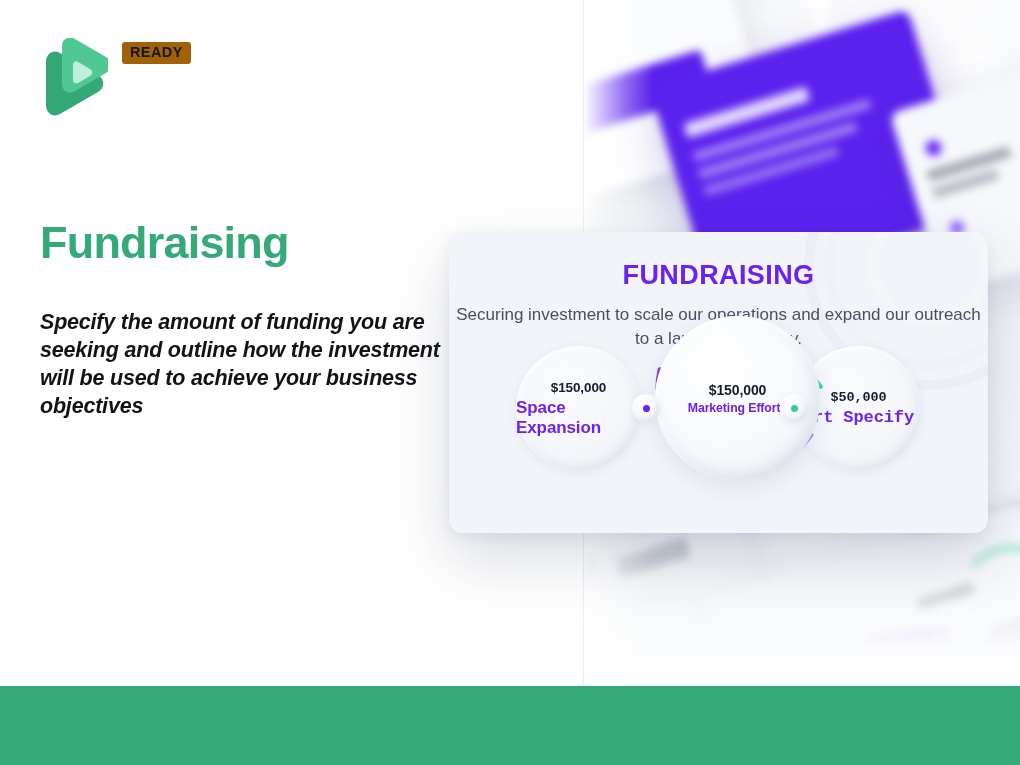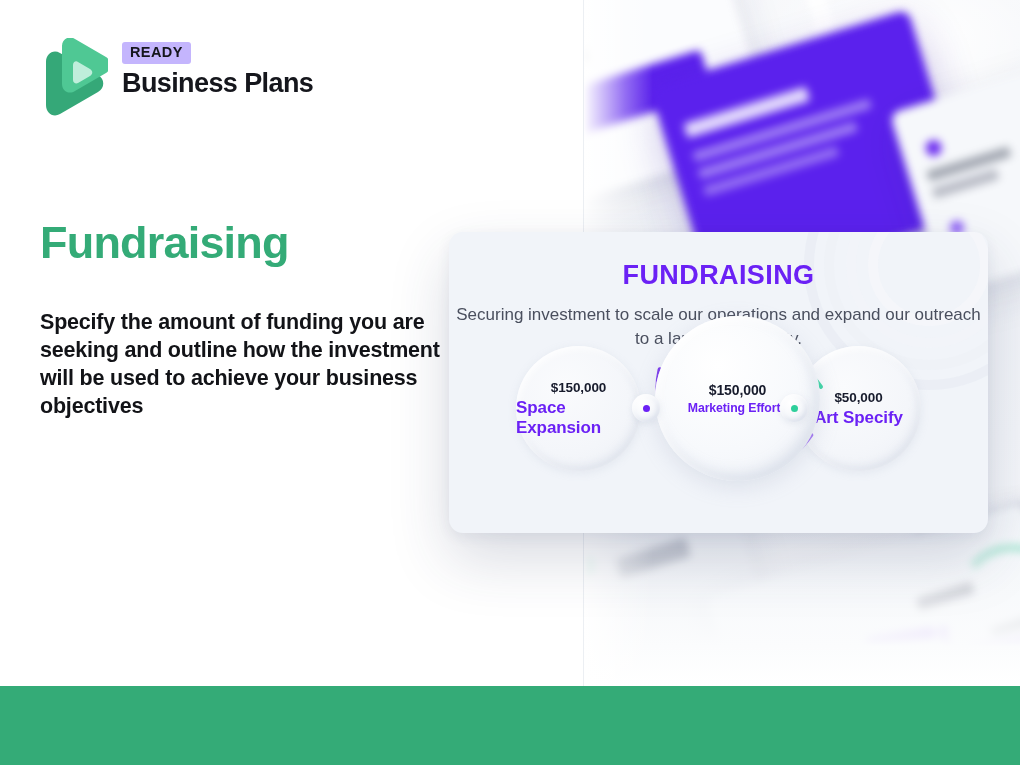--- a/index.html
+++ b/index.html
@@ -16,41 +16,41 @@
     position:absolute; left:0; top:0; width:583px; height:686px;
     background:#ffffff; z-index:5;
   }
 
   
   .logo-block { position:absolute; left:40px; top:38px; display:flex; align-items:flex-start; }
   .logo-mark { position:relative; width:68px; height:78px; flex:0 0 68px; }
   .logo-mark svg { display:block; }
   .logo-text { margin-left:14px; padding-top:4px; }
   .ready-badge {
-    display:inline-block; background:#c4b5fd; color:#15161c;
+    display:inline-block; background:#a16207; color:#15161c;
     font-size:14.5px; font-weight:700; letter-spacing:0.4px;
     padding:2px 8px 3px 8px; border-radius:3px; line-height:1.15;
   }
   .brand-name {
     display:block; margin-top:5px; font-size:27px; font-weight:800;
     color:#15161c; letter-spacing:-0.6px; line-height:1.1;
   }
 
   
   .headline {
     position:absolute; left:40px; top:218px;
     font-size:45px; font-weight:800; color:#34ab77;
     letter-spacing:-0.8px; line-height:1.1;
   }
   .para {
     position:absolute; left:40px; width:400px;
     font-size:21.5px; font-weight:700; color:#121317;
     line-height:1.31; letter-spacing:-0.2px;
   }
-  .para-1 { top:308px; }
+  .para-1 { top:308px;font-style:italic; }
   .para-2 { top:447px; }
 
   
   .right-panel {
     position:absolute; left:583px; top:0; width:437px; height:686px;
     overflow:hidden; background:#f4f6fa; z-index:1;
   }
   .bg-wash {
     position:absolute; inset:0;
     background:
@@ -184,21 +184,21 @@
     display:flex; flex-direction:column; align-items:center; justify-content:center;
   }
   .bubble-side {
     width:125px; height:125px;
     background:radial-gradient(circle at 38% 32%, #fafbfd 0%, #f4f6fa 58%, #eceff5 100%);
     box-shadow: inset 2px 3px 7px rgba(255,255,255,.95),
                 inset -3px -4px 9px rgba(180,190,210,.30),
                 0 2px 10px rgba(150,160,185,.14);
   }
   .bubble-left  { left:67px;  top:22px; }
-  .bubble-right { left:347px; top:22px; }
+  .bubble-right { left:347px; top:22px;font-family:Liberation Mono, monospace; }
   .bubble-center {
     left:206px; top:-8px; width:165px; height:165px;
     background:radial-gradient(circle at 38% 30%, #ffffff 0%, #f7f9fc 55%, #eef1f7 100%);
     box-shadow: inset 3px 4px 10px rgba(255,255,255,1),
                 inset -5px -6px 14px rgba(175,186,208,.38),
                 0 6px 22px rgba(140,152,180,.20);
     z-index:3;
   }
   .amount { font-size:13.5px; font-weight:700; color:#171b2c; letter-spacing:-0.1px; }
   .amount-lg { font-size:14px; }
@@ -279,21 +279,20 @@
   <div class="logo-block">
     <div class="logo-mark">
       <svg width="68" height="78" viewBox="0 0 68 78" xmlns="http://www.w3.org/2000/svg">
         <path d="M6 24 C6 16 13 11 20 15 L58 37 C65 41 65 50 58 54 L20 76 C13 80 6 75 6 67 Z" fill="#35a878"></path>
         <path d="M22 8 C22 1 29 -3 35 1 L66 19 C72 23 72 31 66 35 L35 53 C29 57 22 53 22 46 Z" fill="#4fc894"></path>
         <path d="M33 27 C33 24 36 22 38 24 L50 31 C53 33 53 36 50 38 L38 45 C36 46 33 45 33 42 Z" fill="#bfeedb"></path>
       </svg>
     </div>
     <div class="logo-text">
       <span class="ready-badge">READY</span>
-      <span class="brand-name">Business Plans</span>
     </div>
   </div>
 
   <h1 class="headline">Fundraising</h1>
 
   <p class="para para-1">Specify the amount of funding you are seeking and outline how the investment will be used to achieve your business objectives</p>
 </div>
 
 <div class="fg-card">
 

